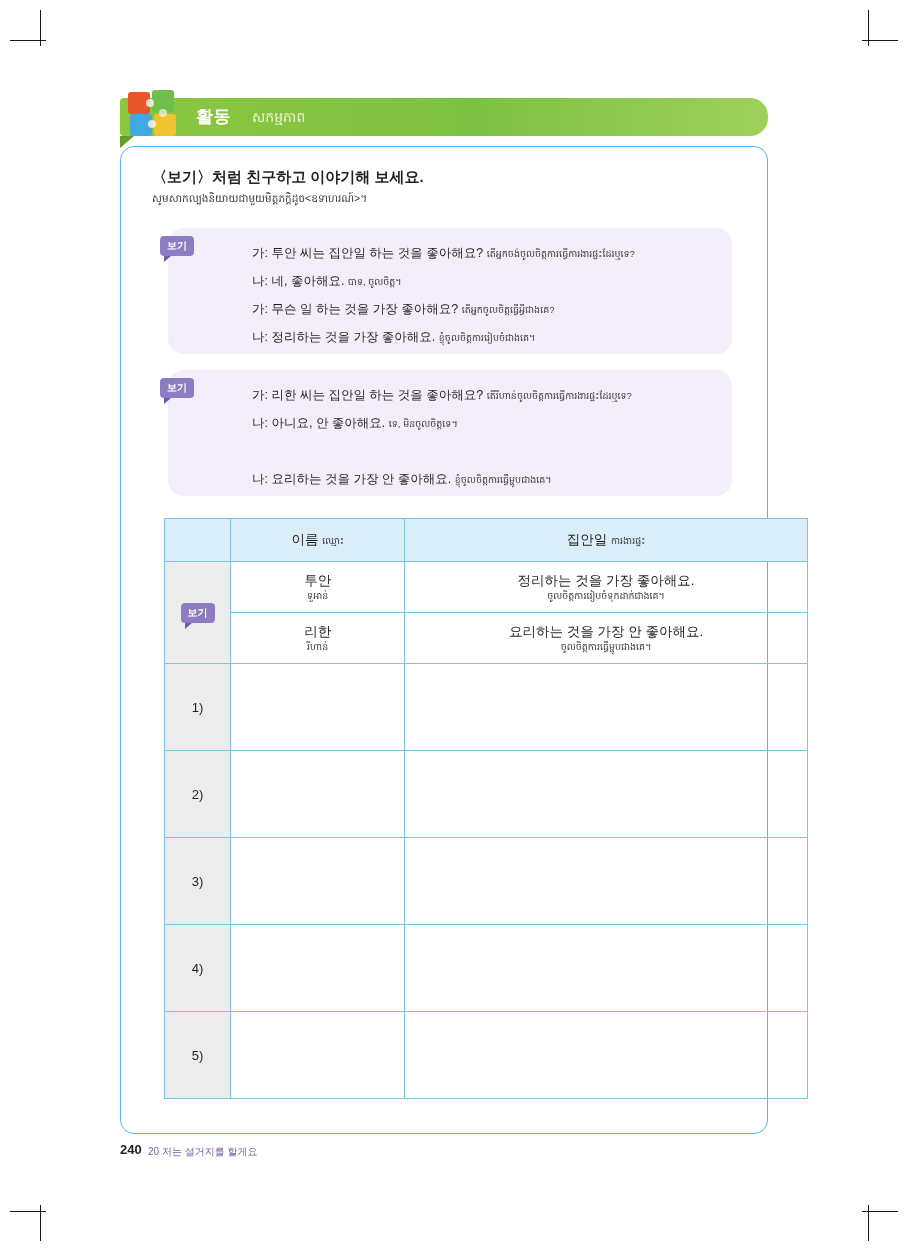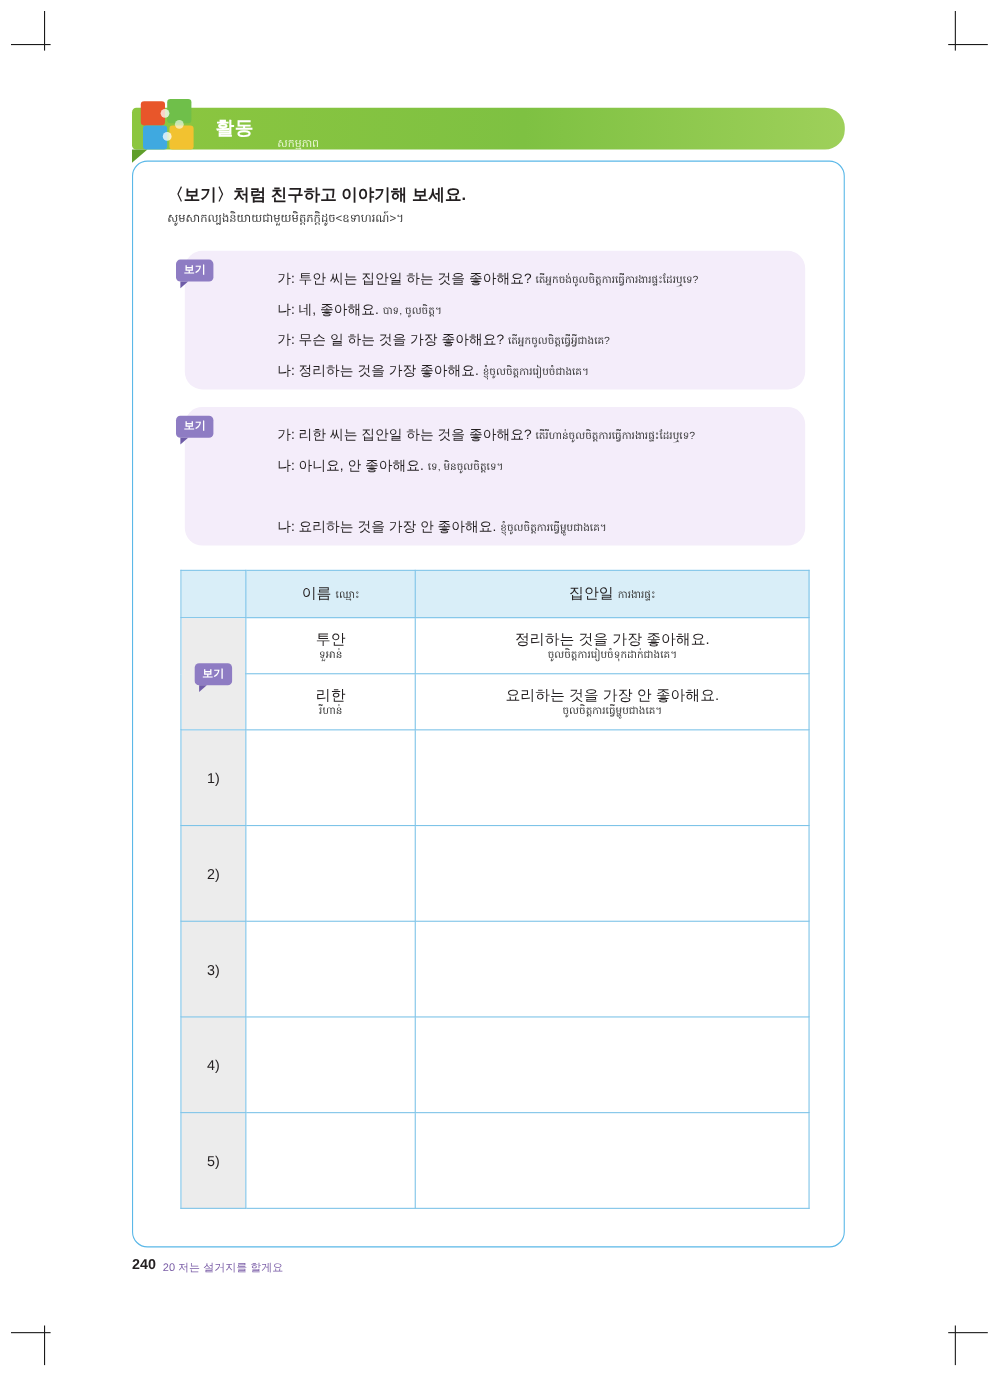--- a/index.html
+++ b/index.html
@@ -61,23 +61,23 @@
     left: 196px;
     top: 105px;
     color: #ffffff;
     font-size: 17px;
     font-weight: bold;
     letter-spacing: 0.5px;
   }
   .activity-label-km {
     position: absolute;
     left: 252px;
-    top: 124px;
+    top: 108px;
     color: #eaf7d6;
-    font-size: 10px;
+    font-size: 14px;
   }
 
   
   .content-box {
     position: absolute;
     left: 120px;
     top: 146px;
     width: 648px;
     height: 988px;
     border: 1px solid #5bb8e8;
@@ -148,21 +148,21 @@
   .dlg-line .km {
     font-size: 9.5px;
     color: #3a3a3a;
   }
 
   
   .tbl {
     position: absolute;
     left: 164px;
     top: 518px;
-    width: 572px;
+    width: 644px;
     border-collapse: collapse;
     font-size: 13px;
   }
   .tbl td, .tbl th {
     border: 1px solid #7ec4e8;
     padding: 0;
     vertical-align: middle;
     text-align: center;
   }
   .tbl thead th {

